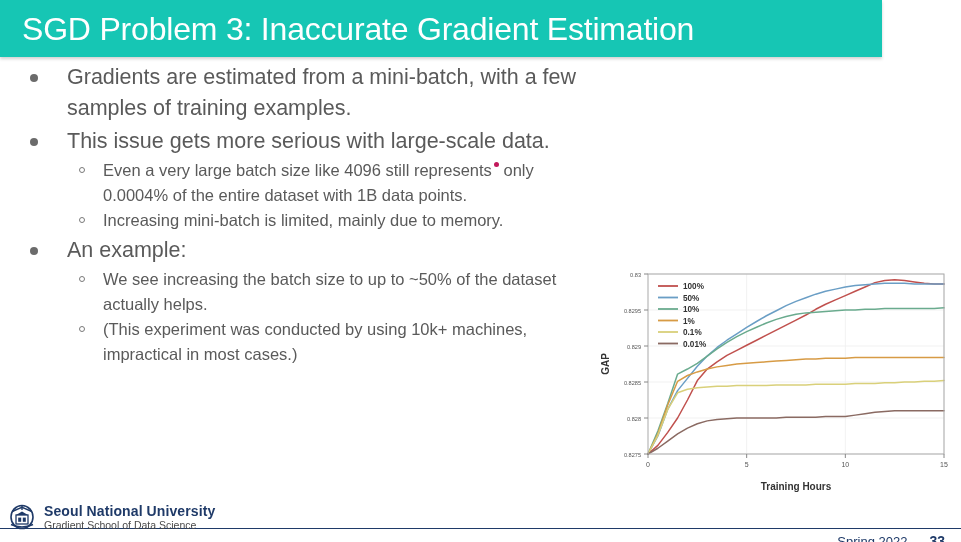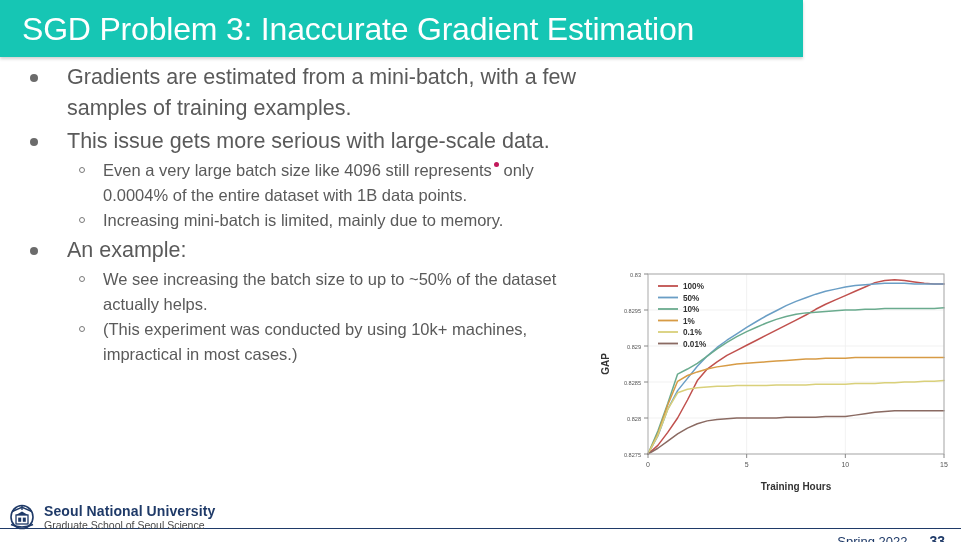--- a/index.html
+++ b/index.html
@@ -10,21 +10,21 @@
     width: 961px; height: 542px;
     font-family: "Liberation Sans", sans-serif;
     overflow: hidden;
     position: relative;
   }
 
   
   .title-band {
     position: absolute;
     left: 0; top: 0;
-    width: 803px; height: 57px;
+    width: 882px; height: 57px;
     background: #16c6b4;
     box-shadow: 0 2px 3px rgba(0,0,0,0.18);
   }
   .title-text {
     position: absolute;
     left: 22px; top: 50%;
     transform: translateY(-50%);
     color: #ffffff;
     font-size: 32px;
     font-weight: 400;
@@ -258,20 +258,20 @@
     <path d="M4.2 7.5 L14 3.2 L23.8 7.5" fill="none" stroke="#1f3a68" stroke-width="1.5"></path>
     <rect x="8" y="11" width="12" height="9" fill="none" stroke="#1f3a68" stroke-width="1.3"></rect>
     <path d="M8 11 L14 7.5 L20 11" fill="#1f3a68"></path>
     <rect x="10.2" y="13.6" width="3" height="4.2" fill="#1f3a68"></rect>
     <rect x="14.8" y="13.6" width="3" height="4.2" fill="#1f3a68"></rect>
     <path d="M14 1.5 L14 6" stroke="#1f3a68" stroke-width="1.4"></path>
     <path d="M3 20.5 Q14 25.5 25 20.5" fill="none" stroke="#1f3a68" stroke-width="1.4"></path>
   </svg>
   <div class="logo-lines">
     <div class="logo-l1">Seoul National University</div>
-    <div class="logo-l2">Graduate School of Seoul Science</div>
+    <div class="logo-l2">Gradient School of Data Science</div>
   </div>
 </div>
 
 <div class="footer-right">
   <span class="term">Spring 2022</span>
   <span class="pageno">33</span>
 </div>
 
 </body></html>

